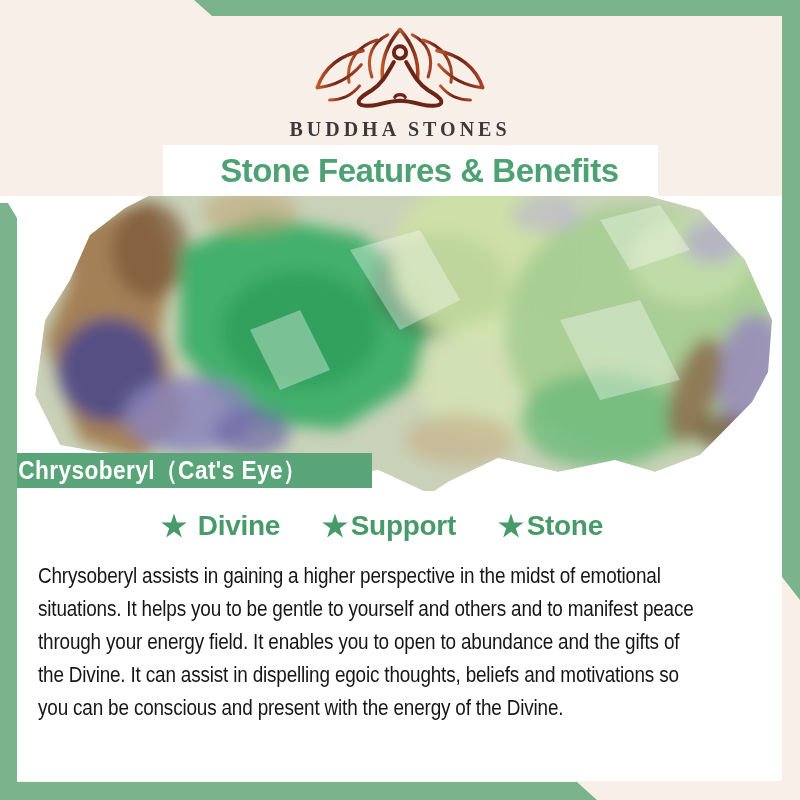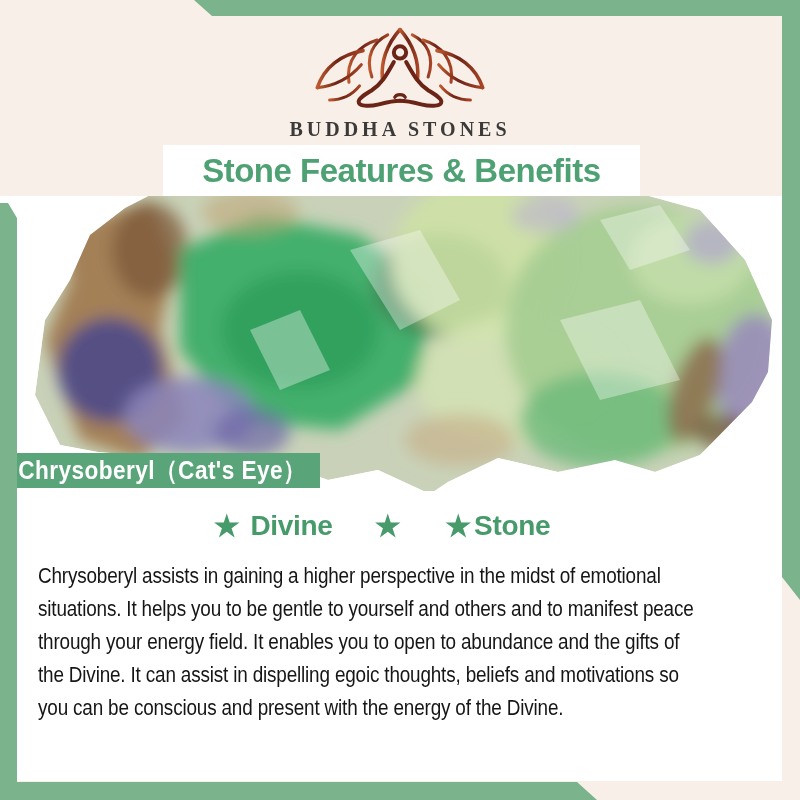--- a/index.html
+++ b/index.html
@@ -15,34 +15,34 @@
   
   .logo-block{position:absolute;top:26px;left:0;right:0;text-align:center;}
   .logo-block svg{display:block;margin:0 auto;}
   .brand-name{
     margin-top:4px;font-family:"Liberation Serif",serif;font-size:20px;
     letter-spacing:4px;color:#3c3a38;font-weight:600;
   }
   
   .title-banner{
     position:absolute;left:163px;top:145px;width:477px;height:51px;
-    background:#ffffff;display:flex;align-items:center;justify-content:center;
+    background:#ffffff;display:flex;align-items:center;justify-content:center;padding-left:18px;
   }
   .title-banner .title{
     color:#4ea173;font-size:34px;font-weight:700;letter-spacing:-0.5px;
     transform:scaleX(0.97);white-space:nowrap;
   }
   
   .content-panel{position:absolute;left:0;top:196px;width:782px;height:585px;background:#ffffff;}
   
   .photo{position:absolute;left:15px;top:0;width:770px;height:295px;background:#ffffff;}
   .photo svg{display:block;}
   
   .name-banner{
-    position:absolute;left:0;top:257px;width:320px;height:35px;
+    position:absolute;left:0;top:257px;width:372px;height:35px;
     background:#5aa47a;display:flex;align-items:center;
   }
   .name-banner .name{
     color:#ffffff;font-size:26px;font-weight:700;white-space:nowrap;
     padding-left:21px;transform:scaleX(0.87);transform-origin:left center;
     letter-spacing:0.5px;
   }
   
   .benefits{
     position:absolute;left:0;right:18px;top:313px;
@@ -157,20 +157,21 @@
       <span class="name">Chrysoberyl（Cat's Eye）</span>
     </div>
 
     <div class="benefits">
       <div class="benefit">
         <span class="star">★</span>
         <span>Divine</span>
       </div>
       <div class="benefit">
         <span class="star">★</span>
+        <span>Support</span>
       </div>
       <div class="benefit">
         <span class="star">★</span>
         <span>Stone</span>
       </div>
     </div>
 
     <div class="description">
       <div class="desc-line">Chrysoberyl assists in gaining a higher perspective in the midst of emotional</div>
       <div class="desc-line">situations. It helps you to be gentle to yourself and others and to manifest peace</div>

